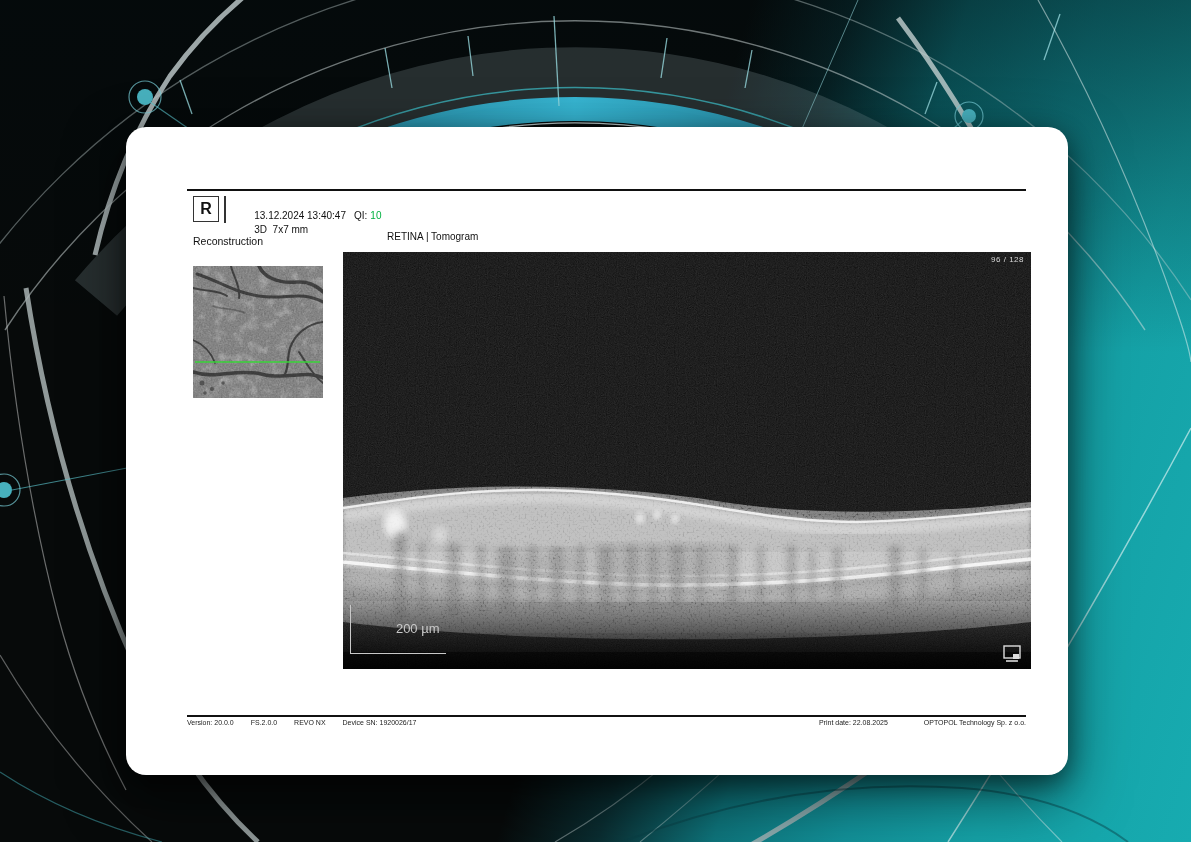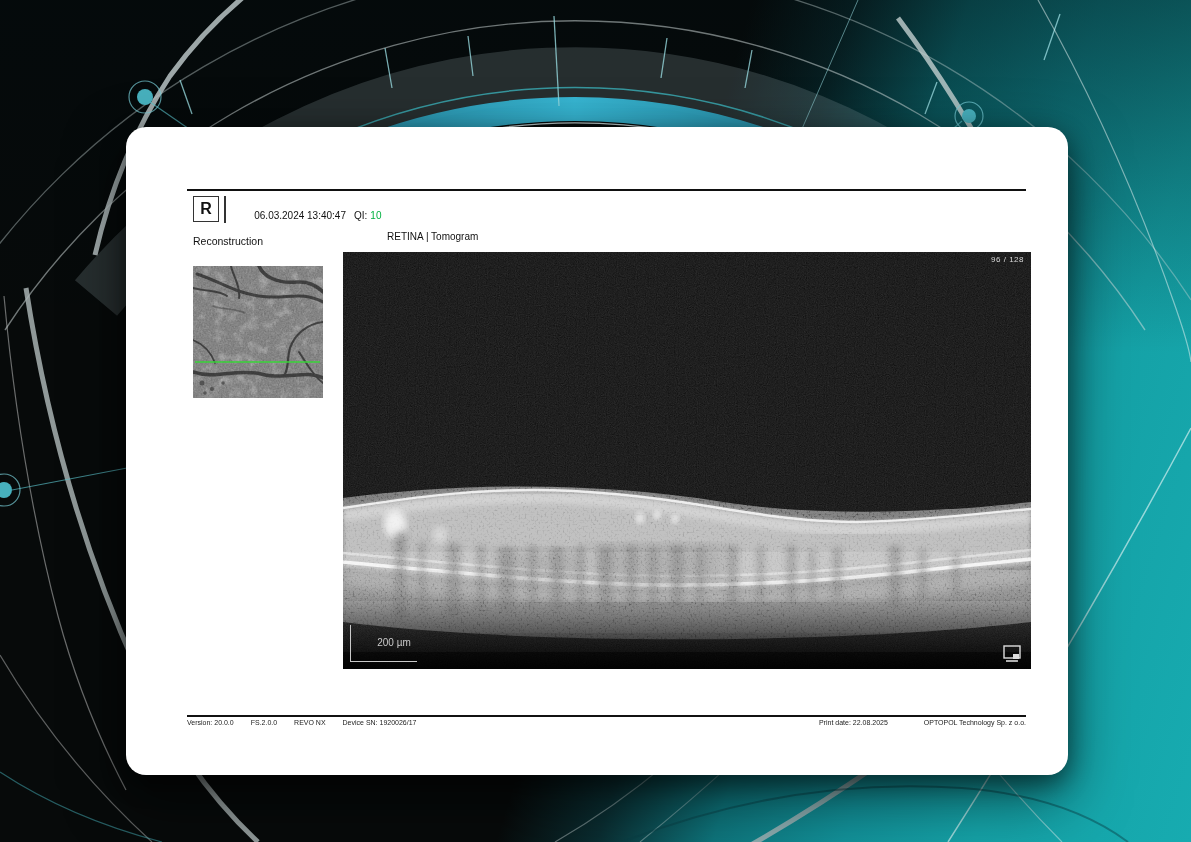--- a/index.html
+++ b/index.html
@@ -33,23 +33,23 @@
   .h-line1{position:relative;height:14px;line-height:14px;white-space:pre;}
   .h-line2{height:14px;line-height:14px;white-space:pre;}
   .qi-label{margin-left:8px;}
   .qi-value{color:#00b140;margin-left:3px;text-align:right;}
   .exam{position:absolute;left:155px;top:0;margin-top:35px;}
   .recon-label{position:absolute;left:67px;top:108px;font-size:10.5px;color:#111;}
   .recon-thumb{position:absolute;left:67px;top:139px;width:130px;height:132px;overflow:hidden;}
   .tomogram{position:absolute;left:217px;top:125px;width:688px;height:417px;background:#15803d;overflow:hidden;}
   .frame-counter{position:absolute;right:7px;top:3px;font-size:8px;color:#d8d8d8;letter-spacing:0.5px;}
   .scale-marker{
-    position:absolute;left:7px;bottom:7px;
+    position:absolute;left:7px;bottom:15px;
     border-left:1.5px solid #c9c9c9;border-bottom:1.5px solid #c9c9c9;
-    padding:1px 6px 2px 4px;font-size:10px;color:#c9c9c9;white-space:pre;
+    padding:1px 6px 2px 16px;font-size:13px;color:#c9c9c9;white-space:pre;
   }
   .display-icon{position:absolute;right:8px;bottom:6px;width:20px;height:18px;}
   .footer{
     position:absolute;left:61px;top:592px;width:839px;
     display:flex;justify-content:space-between;align-items:flex-start;
     font-size:7px;color:#222;
   }
   .footer-left span{margin-right:15px;}
   .footer-right span{margin-left:34px;}
 </style>
@@ -121,22 +121,25 @@
 
     <div class="rule header-rule"></div>
 
     <div class="eye-badge">
       <span>R</span>
     </div>
     <div class="badge-divider"></div>
 
     <div class="header-text">
       <div class="h-line1">
-        <span>06.03.2024 13:40:47</span><span class="qi-label">QI:</span><span class="qi-value">10</span>
+        <span>13.12.2024 13:40:47</span><span class="qi-label">QI:</span><span class="qi-value">10</span>
         <span class="exam">RETINA | Tomogram</span>
+      </div>
+      <div class="h-line2">
+        <span>3D  7x7 mm</span>
       </div>
     </div>
 
     <div class="recon-label">Reconstruction</div>
 
     <div class="recon-thumb">
       <svg width="130" height="132" viewBox="0 0 130 132">
         <defs>
           <filter id="tDark" x="0" y="0" width="100%" height="100%">
             <feTurbulence type="fractalNoise" baseFrequency="0.09" numOctaves="4" seed="11" stitchTiles="stitch"></feTurbulence>

